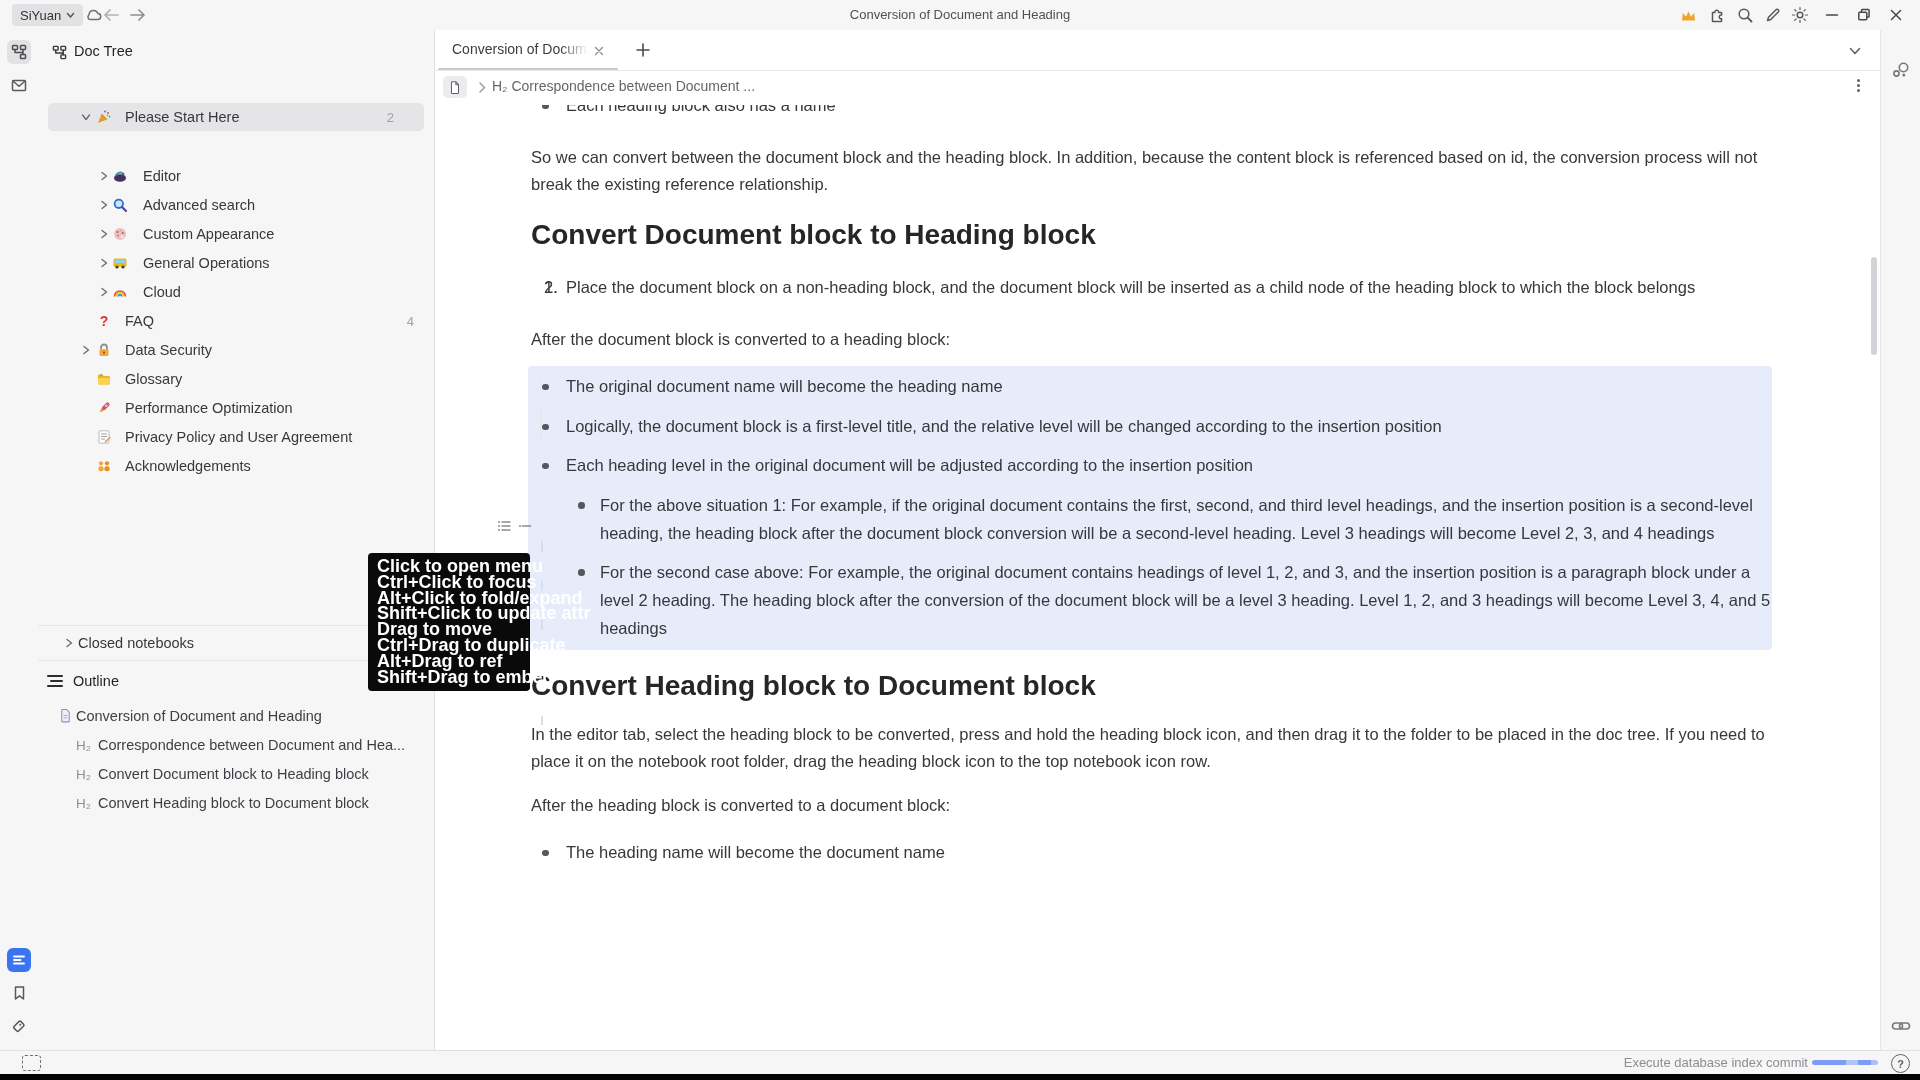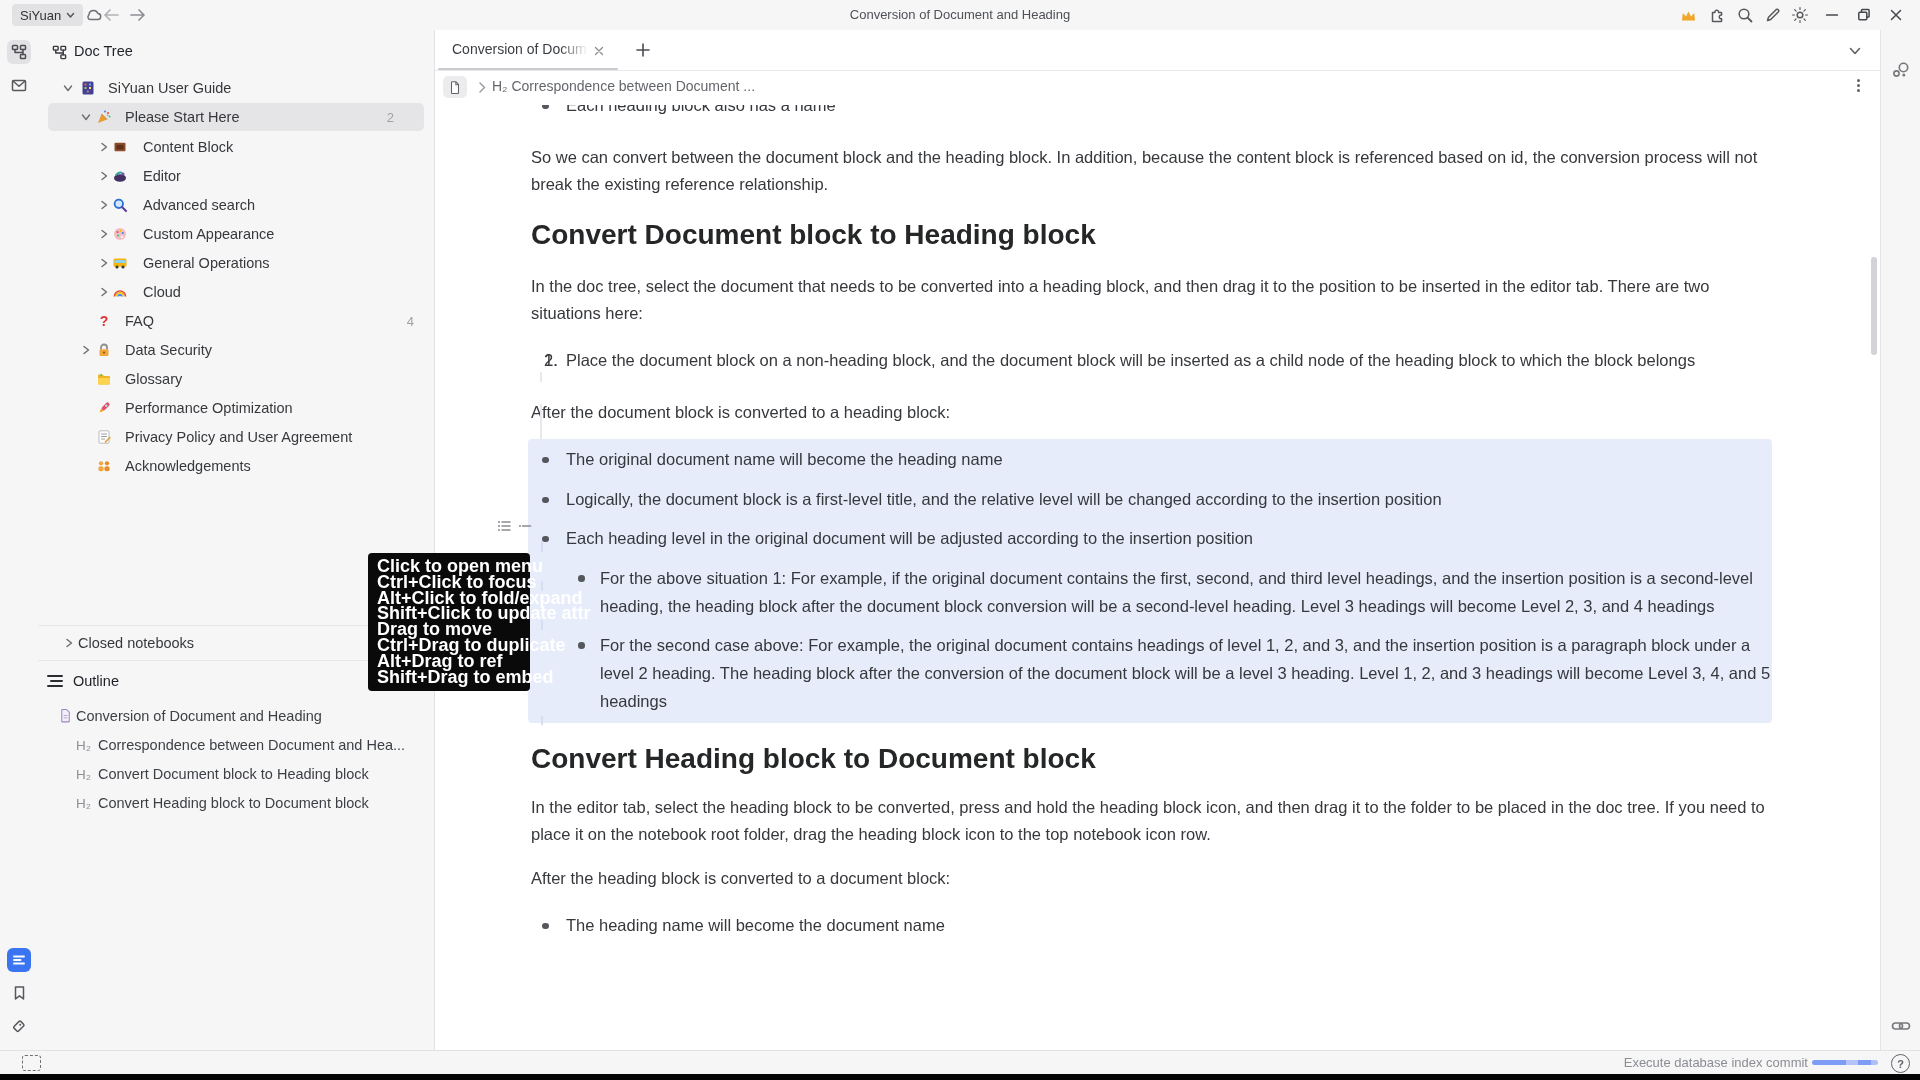--- a/index.html
+++ b/index.html
@@ -220,38 +220,20 @@
         <svg width="15" height="15" viewBox="0 0 16 16">
             <rect x="1.5" y="1.5" width="5" height="4" rx="0.8" class="stroke" style="stroke:#36383c"></rect>
             <rect x="9.5" y="1.5" width="5" height="4" rx="0.8" class="stroke" style="stroke:#36383c"></rect>
             <rect x="9.5" y="10.5" width="5" height="4" rx="0.8" class="stroke" style="stroke:#36383c"></rect>
             <path d="M4 5.5 V8.5 h8 M12 5.5 V8.5 M12 8.5 V10.5" class="stroke" style="stroke:#36383c"></path>
           </svg>
       </span>
       <span class="hlabel">Doc Tree</span>
     </div>
 
-    <div class="trow lv0" style="top:44px">
-      <span class="chev expanded">
-          <svg viewBox="0 0 12 12">
-            <path d="M4 2.5 L8.5 6 L4 9.5" style="fill:none;stroke:#6b6d72;stroke-width:1.4;stroke-linecap:round;stroke-linejoin:round"></path>
-          </svg>
-        </span>
-      <span class="ticon">
-        <svg width="16" height="16" viewBox="0 0 16 16">
-            <rect x="2.5" y="1.5" width="11" height="13" rx="1.5" fill="#44428f"></rect>
-            <rect x="4.5" y="3.5" width="2" height="2" fill="#e06666"></rect>
-            <rect x="9" y="3.5" width="2" height="2" fill="#6fa8dc"></rect>
-            <rect x="4.5" y="7" width="2" height="2" fill="#93c47d"></rect>
-            <rect x="9" y="7" width="2" height="2" fill="#ffd966"></rect>
-            <rect x="6.8" y="10.5" width="2" height="2" fill="#c27ba0"></rect>
-          </svg>
-      </span>
-      <span class="tlabel">SiYuan User Guide</span>
-    </div>
 
     <div class="trow lv1 selected" style="top:73px">
       <span class="chev expanded">
           <svg viewBox="0 0 12 12">
             <path d="M4 2.5 L8.5 6 L4 9.5" style="fill:none;stroke:#6b6d72;stroke-width:1.4;stroke-linecap:round;stroke-linejoin:round"></path>
           </svg>
         </span>
       <span class="ticon">
         <svg width="16" height="16" viewBox="0 0 16 16">
             <path d="M2 14 L5.5 5 L11 10.5 Z" fill="#e89b2e"></path>
@@ -259,34 +241,20 @@
             <circle cx="9" cy="2.5" r="1" fill="#3b82f6"></circle>
             <circle cx="12" cy="4" r="1" fill="#e74c3c"></circle>
             <circle cx="13.5" cy="7.5" r="1" fill="#2ecc71"></circle>
             <circle cx="11.5" cy="6.2" r="0.7" fill="#c27ba0"></circle>
           </svg>
       </span>
       <span class="tlabel">Please Start Here</span>
       <span class="tcount">2</span>
     </div>
 
-    <div class="trow lv2" style="top:103px">
-      <span class="chev">
-          <svg viewBox="0 0 12 12">
-            <path d="M4 2.5 L8.5 6 L4 9.5" style="fill:none;stroke:#6b6d72;stroke-width:1.4;stroke-linecap:round;stroke-linejoin:round"></path>
-          </svg>
-        </span>
-      <span class="ticon">
-        <svg width="16" height="16" viewBox="0 0 16 16">
-            <rect x="2.5" y="3.8" width="11" height="8.5" rx="1" fill="#8a4b2b"></rect>
-            <rect x="4.5" y="5.8" width="7" height="4.5" fill="#5f2f1a"></rect>
-          </svg>
-      </span>
-      <span class="tlabel">Content Block</span>
-    </div>
 
     <div class="trow lv2" style="top:132px">
       <span class="chev">
           <svg viewBox="0 0 12 12">
             <path d="M4 2.5 L8.5 6 L4 9.5" style="fill:none;stroke:#6b6d72;stroke-width:1.4;stroke-linecap:round;stroke-linejoin:round"></path>
           </svg>
         </span>
       <span class="ticon">
         <svg width="16" height="16" viewBox="0 0 16 16">
             <ellipse cx="8" cy="10" rx="6" ry="3.8" fill="#453064"></ellipse>
@@ -520,21 +488,20 @@
       <div class="kdot"></div>
         <div class="kdot"></div>
         <div class="kdot"></div>
     </div>
   </div>
 
   <div id="content" class="abs">
     <div class="blk uli">Each heading block also has a name</div>
     <div class="blk" style="margin-top:25px">So we can convert between the document block and the heading block. In addition, because the content block is referenced based on id, the conversion process will not break the existing reference relationship.</div>
     <h2 style="margin-top:18px">Convert Document block to Heading block</h2>
-    <div class="blk" style="margin-top:19px">In the doc tree, select the document that needs to be converted into a heading block, and then drag it to the position to be inserted in the editor tab. There are two situations here:</div>
     <div class="blk oli" style="margin-top:20px">
       <span class="omarker">1.</span>
     </div>
     <div class="blk oli" style="margin-top:13px">
       <span class="omarker">2.</span>
       <span>Place the document block on a non-heading block, and the document block will be inserted as a child node of the heading block to which the block belongs</span>
     </div>
     <div class="blk" style="margin-top:25px">After the document block is converted to a heading block:</div>
 
     <div id="highlight-block" style="margin-top:13px">

